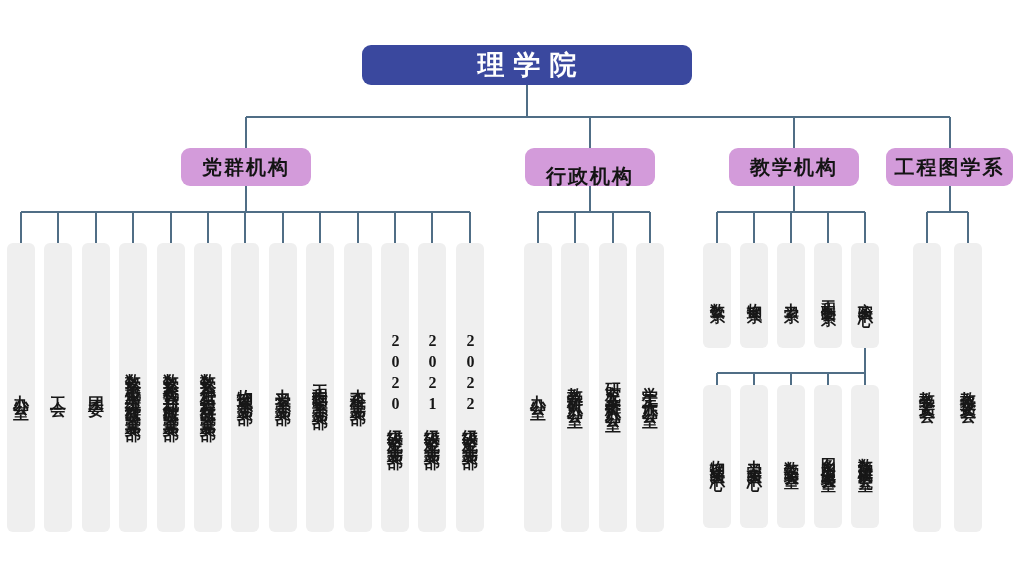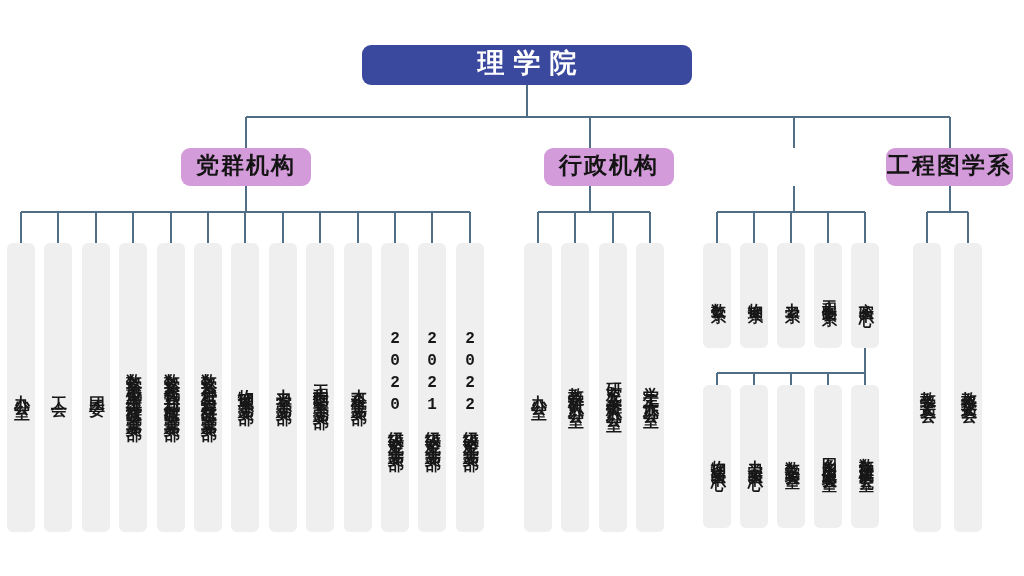--- a/index.html
+++ b/index.html
@@ -1,35 +1,35 @@
 <!DOCTYPE html>
 <html><head>
 <meta charset="utf-8">
 <style>
   html,body{margin:0;padding:0;background:#ffffff;}
   #stage{
     position:relative;width:1024px;height:576px;background:#ffffff;overflow:hidden;
-    font-family:Liberation Mono, monospace;
+    font-family:Liberation Serif, serif;
   }
   #wires{position:absolute;left:0;top:0;width:1024px;height:576px;}
   .root-box{
     position:absolute;left:362px;top:45px;width:330px;height:40px;
     background:#3a489e;border-radius:9px;
     display:flex;align-items:center;justify-content:center;
   }
   .root-box span{
     color:#ffffff;font-size:27px;font-weight:bold;letter-spacing:9px;
     text-indent:9px;line-height:1;
   }
   .branch-box{
     position:absolute;top:148px;height:38px;background:#d39bda;border-radius:9px;
     display:flex;align-items:center;justify-content:center;
   }
   .branch-box span{
-    color:#141414;font-size:23px;font-weight:bold;letter-spacing:2px;line-height:1;
+    color:#141414;font-size:20px;font-weight:bold;letter-spacing:2px;line-height:1;
   }
   .vbox{
     position:absolute;width:28px;background:#efefef;border-radius:6px;
     display:flex;align-items:center;justify-content:center;
   }
   .vbox span{
     writing-mode:vertical-rl;text-orientation:upright;
     color:#171717;font-size:16px;font-weight:bold;letter-spacing:4px;line-height:1.0;
     white-space:nowrap;
   }
@@ -43,22 +43,25 @@
     <path id="wire-path" fill="none" stroke="#506e86" stroke-width="2" d="M527 85 V117 M246 117 H950 M246 117 V148 M246 186 V212 M21 212 H470 M21 212 V243 M58 212 V243 M96 212 V243 M133 212 V243 M171 212 V243 M208 212 V243 M245 212 V243 M283 212 V243 M320 212 V243 M358 212 V243 M395 212 V243 M432 212 V243 M470 212 V243 M590 117 V148 M590 186 V212 M538 212 H650 M538 212 V243 M575 212 V243 M613 212 V243 M650 212 V243 M794 117 V148 M794 186 V212 M717 212 H865 M717 212 V243 M754 212 V243 M791 212 V243 M828 212 V243 M865 212 V243 M950 117 V148 M950 186 V212 M927 212 H968 M927 212 V243 M968 212 V243 M865 348 V373 M717 373 H865 M717 373 V385 M754 373 V385 M791 373 V385 M828 373 V385 M865 373 V385"></path>
   </svg>
 
   <div class="root-box">
     <span>理学院</span>
   </div>
 
   <div class="branch-box" style="left:181px;width:130px;">
     <span>党群机构</span>
   </div>
-  <div class="branch-box" style="left:544px;width:130px;">
+  <div class="branch-box" style="left:525px;width:130px;align-items:flex-end;">
     <span>行政机构</span>
+  </div>
+  <div class="branch-box" style="left:729px;width:130px;">
+    <span>教学机构</span>
   </div>
   <div class="branch-box" style="left:886px;width:127px;">
     <span>工程图学系</span>
   </div>
 
   <div id="nodes">
       <div class="vbox" style="left: 7px; top: 243px; height: 289px;">
         <span>办公室</span>
       </div>
       <div class="vbox" style="left: 44px; top: 243px; height: 289px;">

